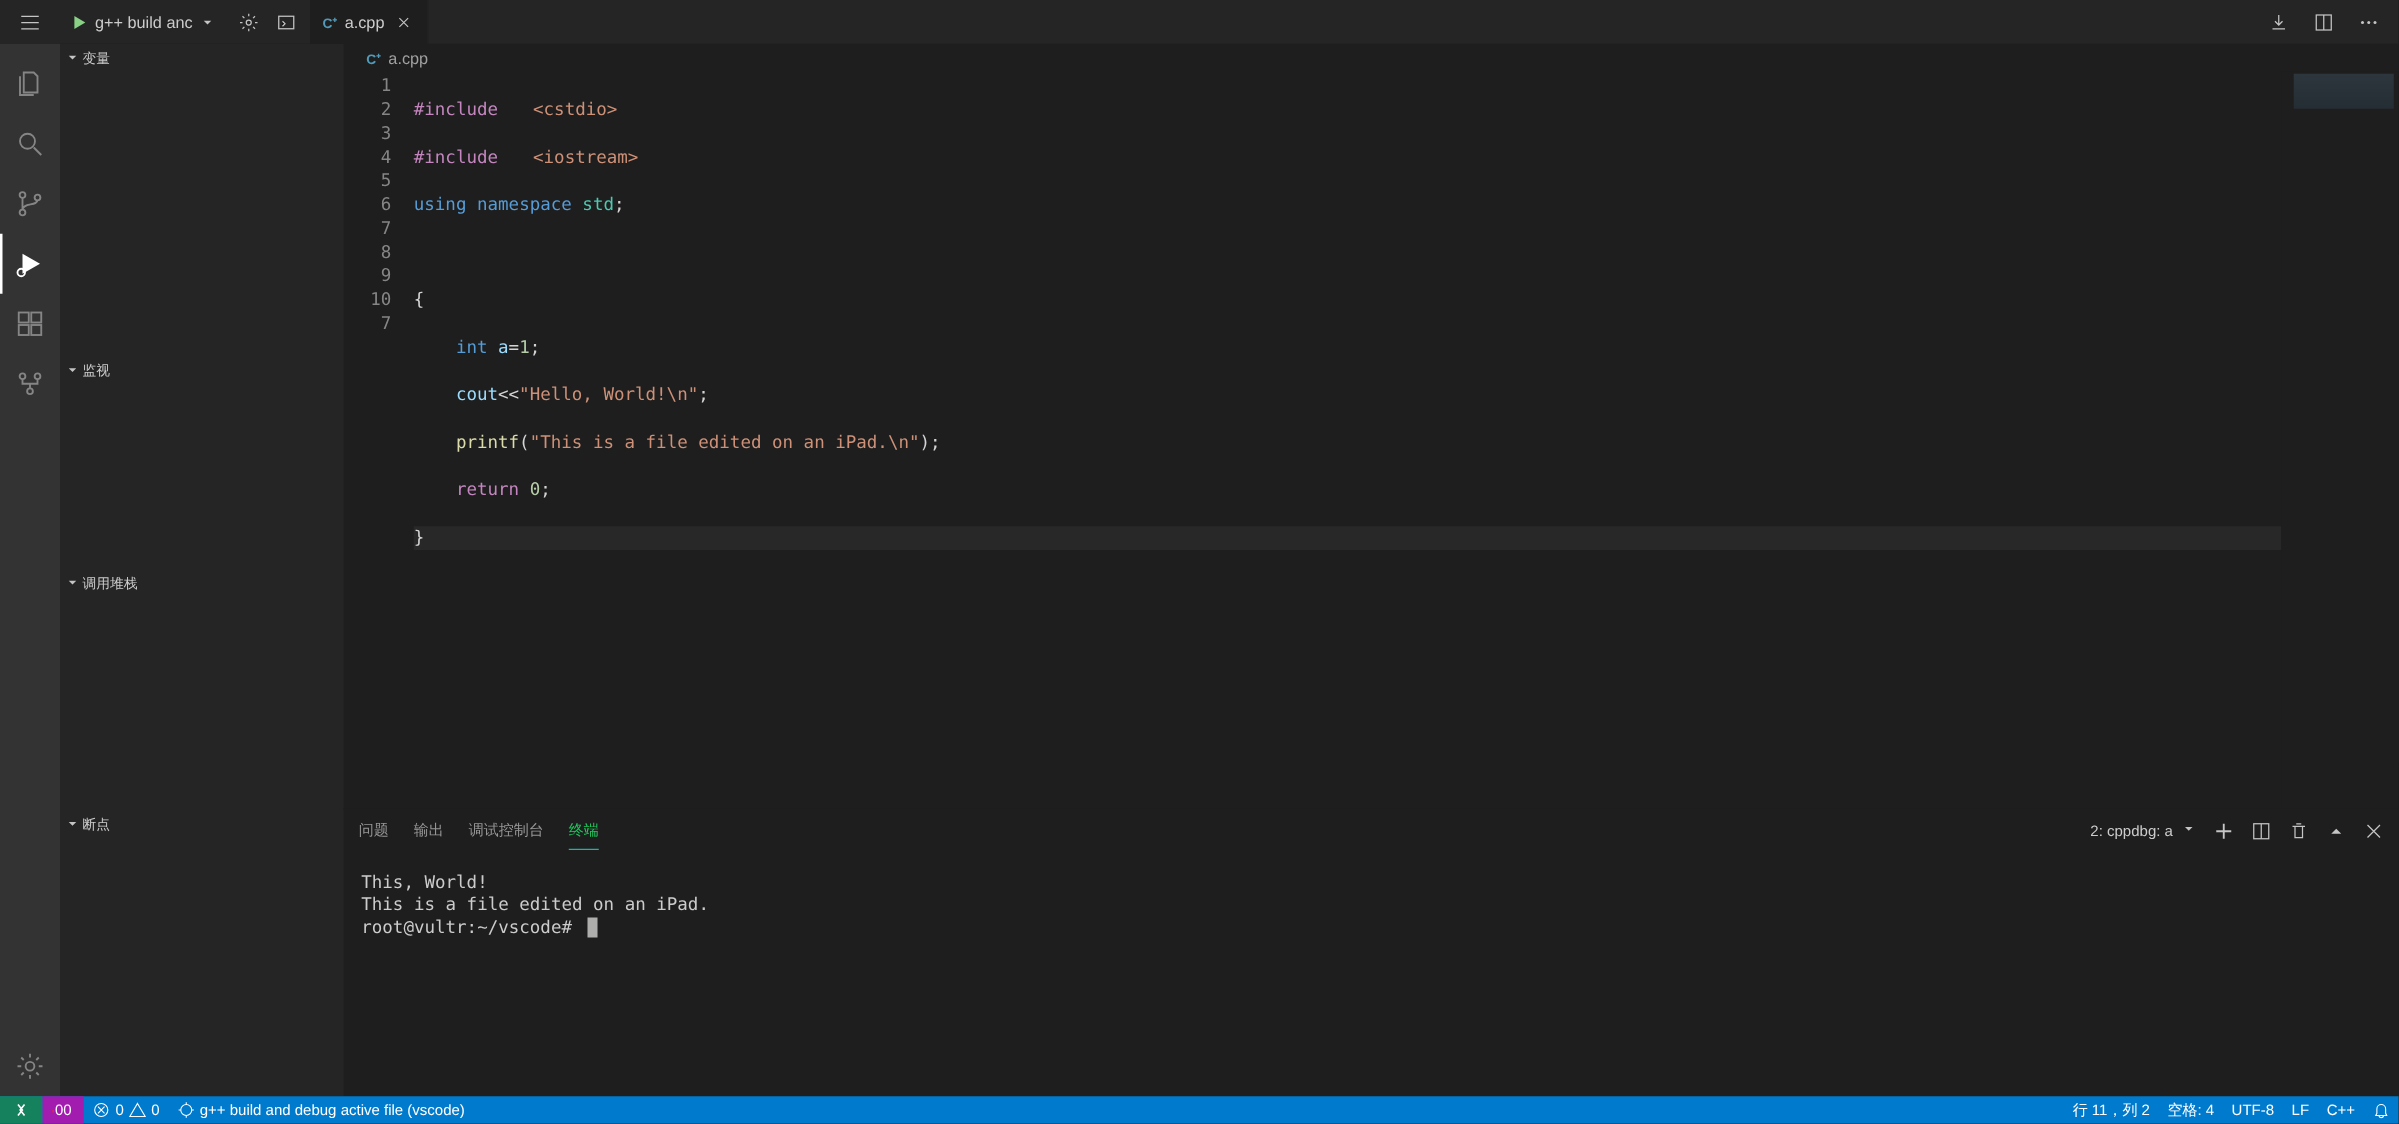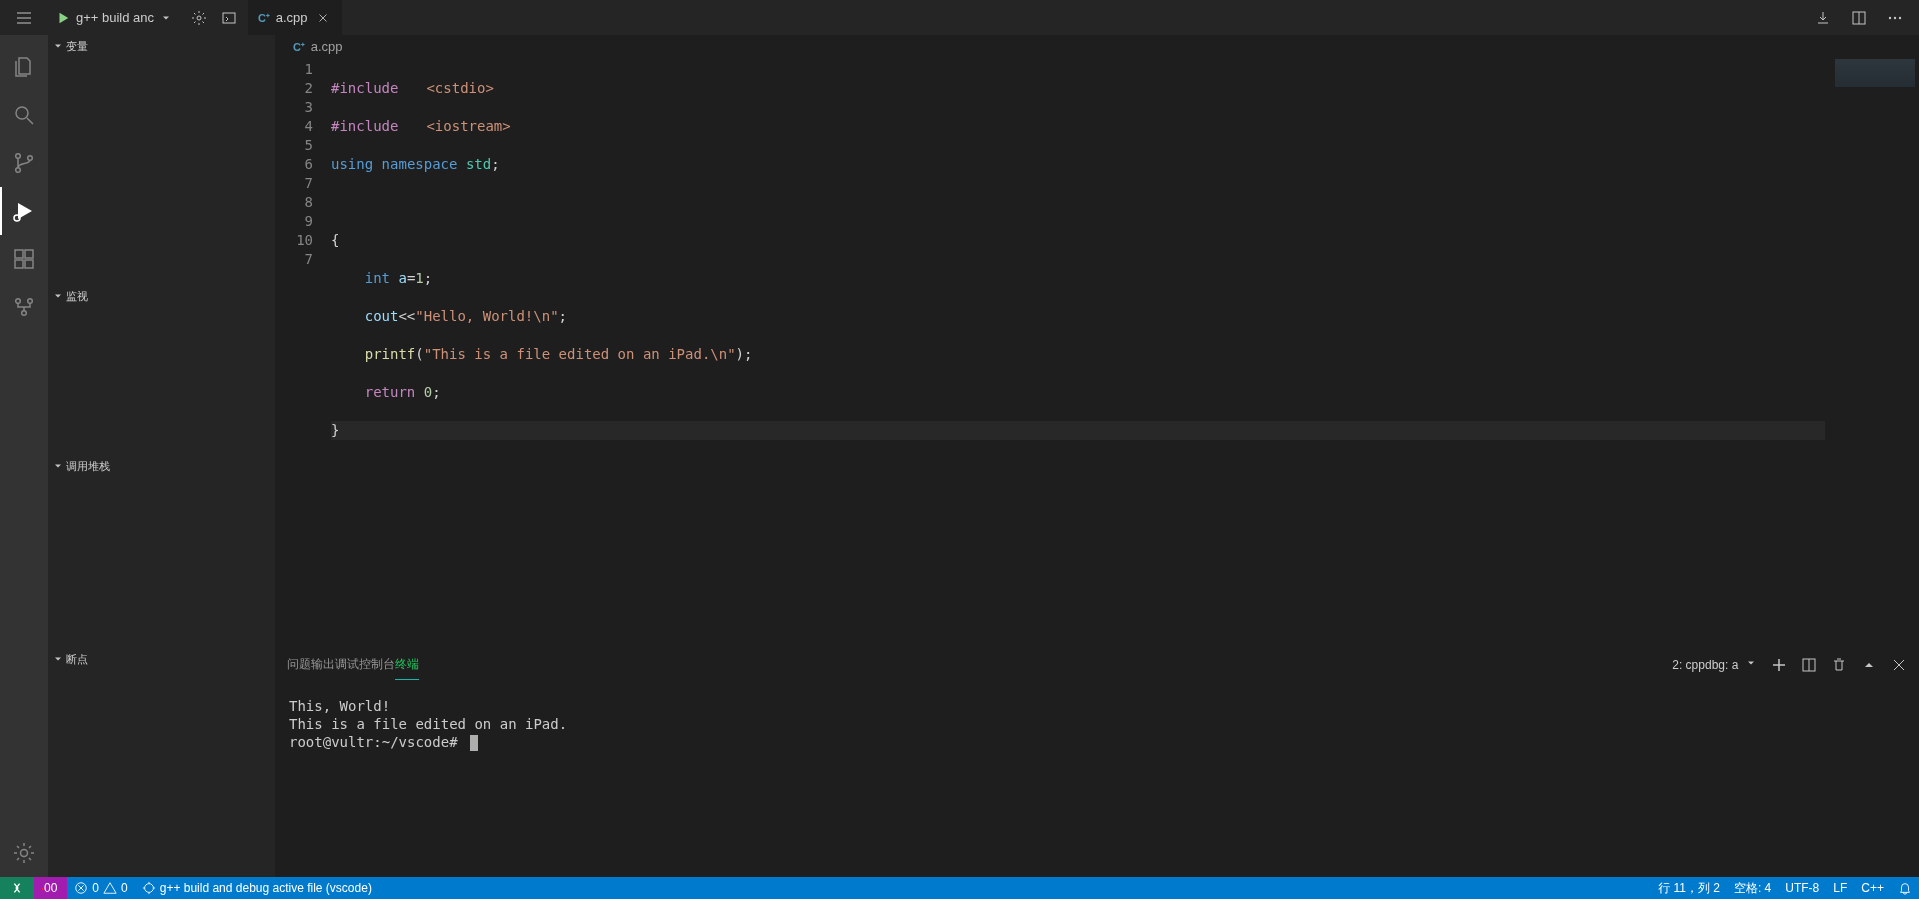--- a/index.html
+++ b/index.html
@@ -31,21 +31,21 @@
 .breadcrumb { height:22px; display:flex; align-items:center; padding-left:18px; gap:6px; color:#a0a0a0; font-size:13px; }
 .editor-pane { flex:1; display:flex; min-height:0; position:relative; }
 .gutter { width:56px; text-align:right; padding-right:18px; padding-top:3px; color:#858585; font-family:Consolas,monospace; font-size:14px; line-height:19px; }
 .code { flex:1; padding-top:3px; font-family:Consolas,monospace; font-size:14px; line-height:19px; white-space:pre; position:relative; }
 .code .line { height:19px; }
 .cur-line { background:#282828; }
 .minimap { width:94px; background:#1e1e1e; position:relative; }
 .mini-blob { position:absolute; top:2px; right:4px; width:80px; height:28px; background:linear-gradient(#3a4a55,#2a3a45); opacity:.55; }
 .k-dir { color:#c586c0;text-align:center; } .k-inc { color:#ce9178;margin-left:28px; } .k-blue { color:#569cd6; } .k-type { color:#4ec9b0; } .k-fn { color:#dcdcaa; } .k-var { color:#9cdcfe; } .k-str { color:#ce9178; } .k-num { color:#b5cea8; } .k-punc { color:#d4d4d4; } .k-op { color:#d4d4d4; }
 .panel-area { height:230px; border-top:1px solid #1e1e1e; display:flex; flex-direction:column; }
-.panel-tabs { height:33px; display:flex; align-items:center; padding:0 12px; color:#969696; font-size:12px; }
+.panel-tabs { height:33px; display:flex; align-items:center; padding:0 12px; gap:20px; color:#969696; font-size:12px; }
 .panel-tab { cursor:pointer; padding:6px 0; }
 .panel-tab.active { color:#22c55e; border-bottom:1px solid #14b8a6; }
 .panel-right { margin-left:auto; display:flex; align-items:flex-start; gap:14px; }
 .term-sel { cursor:pointer; color:#cccccc; }
 .p-icon { cursor:pointer; color:#c5c5c5; }
 .terminal { flex:1; font-family:Consolas,monospace; font-size:14px; line-height:18px; padding:16px 14px; color:#cccccc; white-space:pre; }
 .cursor { display:inline-block; width:8px; height:16px; background:#aeafad; vertical-align:middle; margin-left:4px; }
 .statusbar { height:22px; background:#007acc; color:#ffffff; display:flex; align-items:center; font-size:12px; }
 .sb-remote { background:#16825d; height:22px; width:34px; display:flex; align-items:center; justify-content:center; cursor:pointer; }
 .sb-red { background:#a21caf; color:#fff; height:22px; padding:0 10px; display:flex; align-items:center; cursor:pointer; position:relative; }

